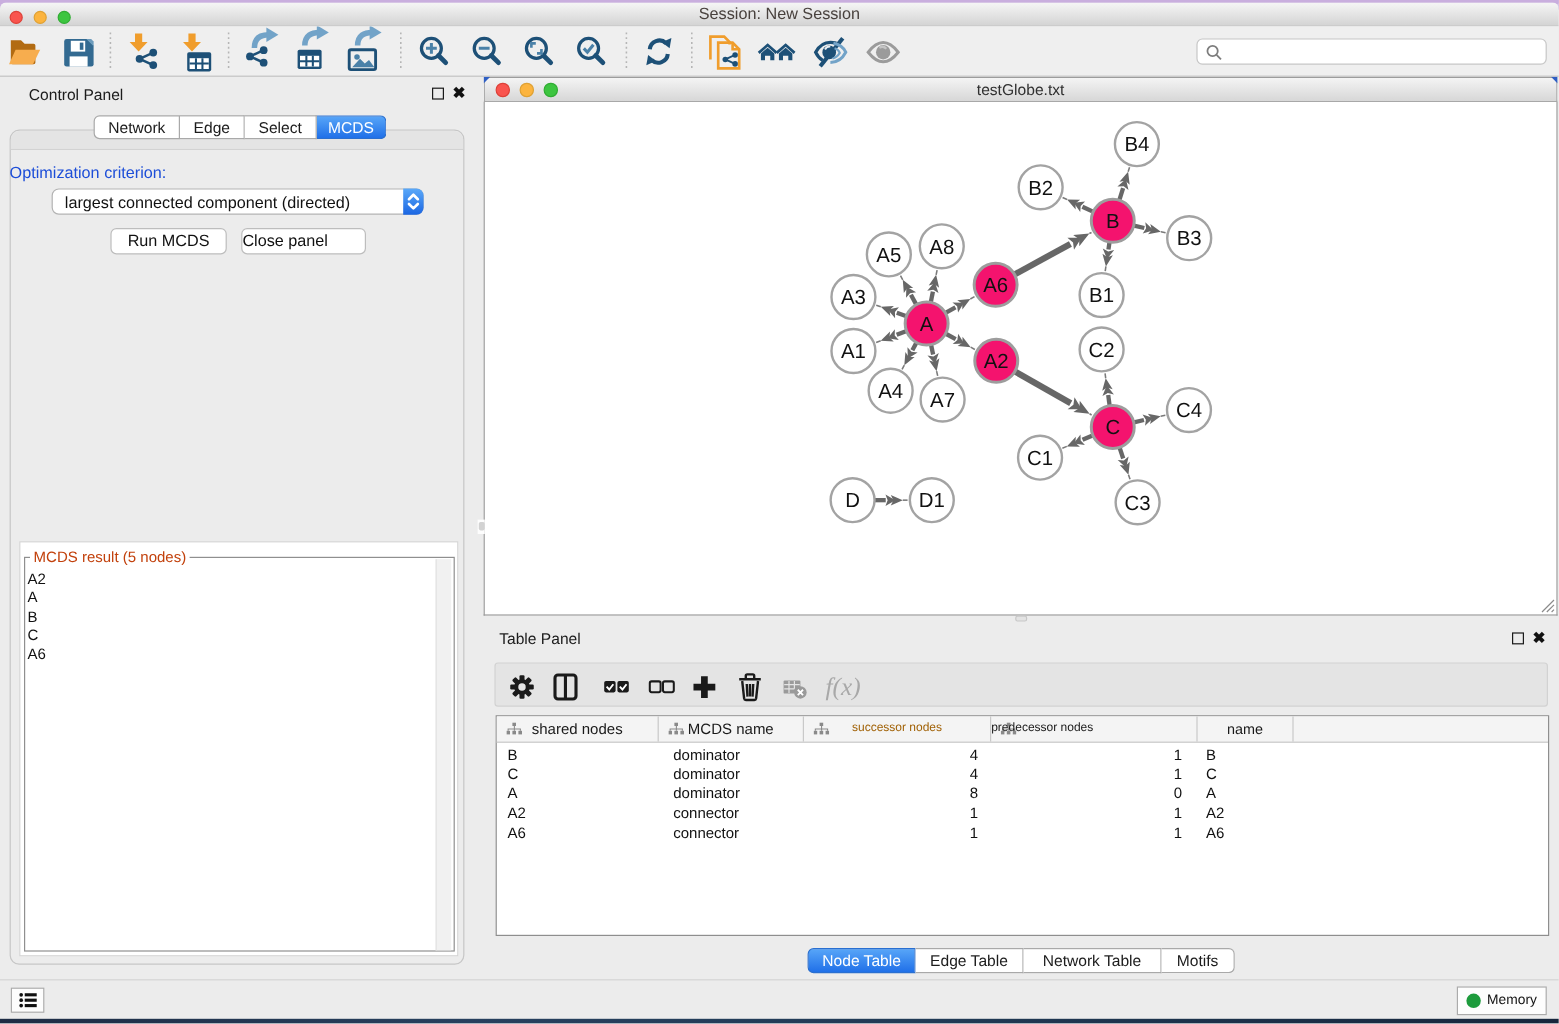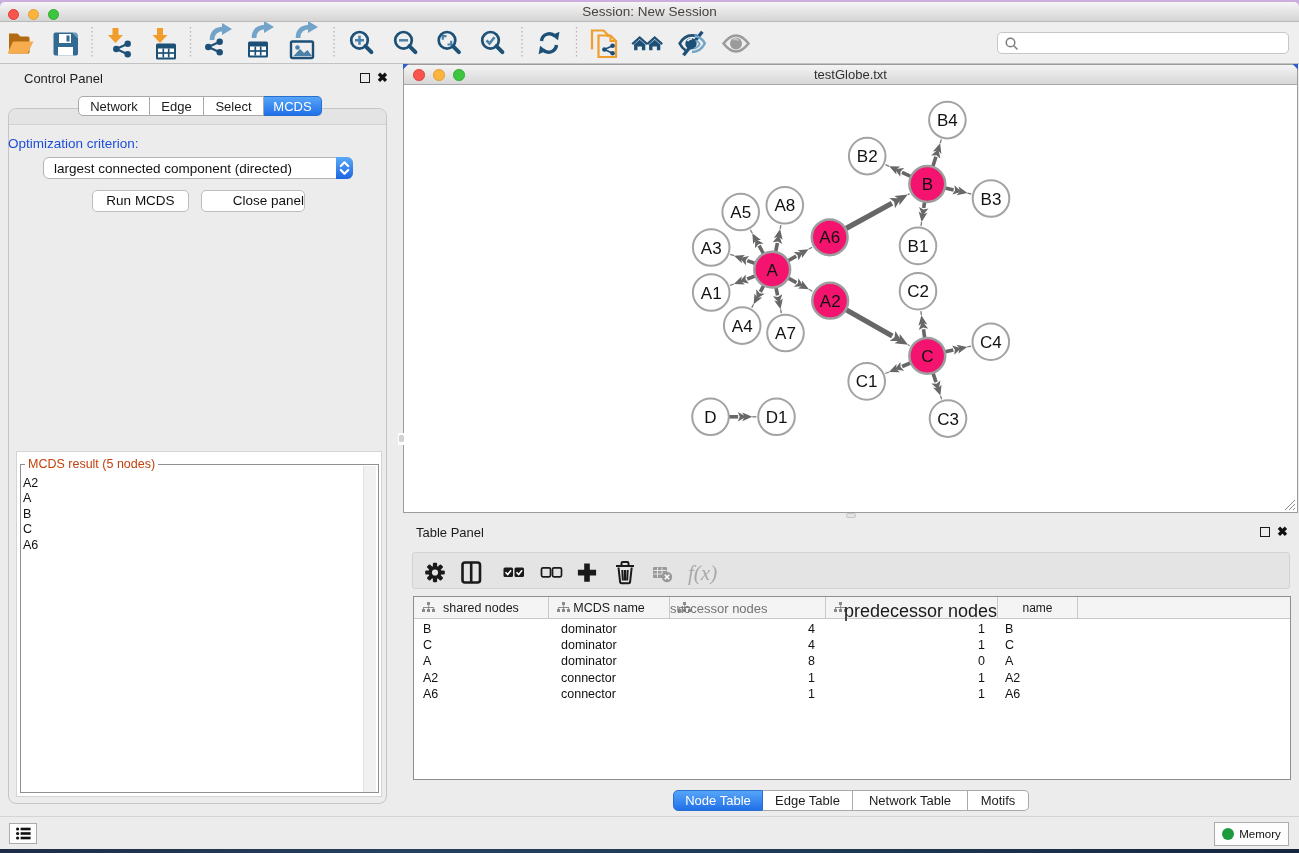--- a/index.html
+++ b/index.html
@@ -144,21 +144,21 @@
   <div class="abs" style="right:-1px;top:-1px;width:17px;height:22px;background:linear-gradient(#5ba9f9,#1b66e2);border-radius:0 6px 6px 0">
     <svg width="17" height="22" viewBox="0 0 17 22">
         <g stroke="#fff" stroke-width="2.2" fill="none" stroke-linecap="round" stroke-linejoin="round">
           <path d="M4.8 9 l3.7 -3.7 l3.7 3.7"></path>
           <path d="M4.8 13 l3.7 3.7 l3.7 -3.7"></path>
         </g>
       </svg>
   </div>
 </div>
 <div class="abs" style="left:92px;top:190px;width:97px;height:22px;background:#fff;border:1px solid #bdbdbd;border-radius:5px;text-align:center;font-size:13.5px;color:#111;line-height:20px">Run MCDS</div>
-<div class="abs" style="left:201px;top:190px;width:104px;height:22px;background:#fff;border:1px solid #bdbdbd;border-radius:5px;text-align:right;font-size:13.5px;color:#111;line-height:20px">Close panel</div>
+<div class="abs" style="left:201px;top:190px;width:104px;height:22px;background:#fff;border:1px solid #bdbdbd;border-radius:5px;text-align:left;font-size:13.5px;color:#111;line-height:20px">Close panel</div>
 
 <div class="abs" style="left:16px;top:451px;width:366px;height:346px;background:#fff;border:1px solid #d4d4d4">
   <div class="abs" style="left:3px;top:12px;width:359px;height:329px;border:1px solid #8f8f8f"></div>
   <div class="abs" style="left:8px;top:5px;background:#fff;padding:0 3px;font-size:12.5px;color:#c2410c">MCDS result (5 nodes)</div>
   <div class="abs" style="left:346px;top:14px;width:13px;height:326px;background:#f1f1f1;border-left:1px solid #e2e2e2"></div>
   <div class="abs" style="left:6px;top:24px;font-size:12.5px;color:#111;line-height:15.4px">A2<br>A<br>B<br>C<br>A6</div>
 </div>
 <svg class="abs" style="left:403px;top:64px;z-index:30" width="895" height="8" viewBox="0 0 895 8">
     <polygon points="0,0 5.5,0 0,5.5" fill="#2f5fc4"></polygon>
     <polygon points="895,0 889.5,0 895,5.5" fill="#2f5fc4"></polygon>
@@ -381,33 +381,33 @@
       <div style="width:156px;border-right:1px solid #c9c9c9;position:relative;box-sizing:border-box">
         <svg width="13" height="11" viewBox="0 0 13 11" style="position:absolute;left:8px;top:5px">
           <g fill="#8a8a8a">
             <rect x="5" y="0" width="3" height="3"></rect>
             <rect x="0" y="7" width="3" height="3"></rect>
             <rect x="5" y="7" width="3" height="3"></rect>
             <rect x="10" y="7" width="3" height="3"></rect>
             <path d="M6.2 3 h0.9 v2 h-0.9z M1 5 h11 v0.9 h-11z M1 5 h0.9 v2 h-0.9z M6.2 5 h0.9 v2 h-0.9z M11.2 5 h0.9 v2 h-0.9z"></path>
           </g>
         </svg>
-        <div style="position:absolute;left:0;right:0;top:4px;font-size:13px;color:#737373">successor nodes</div>
+        <div style="position:absolute;left:0;right:0;top:4px;text-align:center;font-size:10px;color:#a16207">successor nodes</div>
       </div>
       <div style="width:172px;border-right:1px solid #c9c9c9;position:relative;box-sizing:border-box">
         <svg width="13" height="11" viewBox="0 0 13 11" style="position:absolute;left:8px;top:5px">
           <g fill="#8a8a8a">
             <rect x="5" y="0" width="3" height="3"></rect>
             <rect x="0" y="7" width="3" height="3"></rect>
             <rect x="5" y="7" width="3" height="3"></rect>
             <rect x="10" y="7" width="3" height="3"></rect>
             <path d="M6.2 3 h0.9 v2 h-0.9z M1 5 h11 v0.9 h-11z M1 5 h0.9 v2 h-0.9z M6.2 5 h0.9 v2 h-0.9z M11.2 5 h0.9 v2 h-0.9z"></path>
           </g>
         </svg>
-        <div style="position:absolute;left:0;right:0;top:4px;text-align:right;font-size:18px;color:#1a1a1a">predecessor nodes</div>
+        <div style="position:absolute;left:0;right:0;top:4px;text-align:left;font-size:10px;color:#1a1a1a">predecessor nodes</div>
       </div>
       <div style="width:80px;border-right:1px solid #c9c9c9;position:relative;box-sizing:border-box">
         <div style="position:absolute;left:0;right:0;top:4px;text-align:center;font-size:12px;color:#1a1a1a">name</div>
       </div>
     </div>
     <div style="padding-top:2px">
       <div style="display:flex;height:16.2px;font-size:12.5px;color:#111;align-items:center">
         <div style="width:135px;padding-left:9px;box-sizing:border-box">B</div>
         <div style="width:121px;padding-left:12px;box-sizing:border-box">dominator</div>
         <div style="width:156px;text-align:right;padding-right:11px;box-sizing:border-box">4</div>

